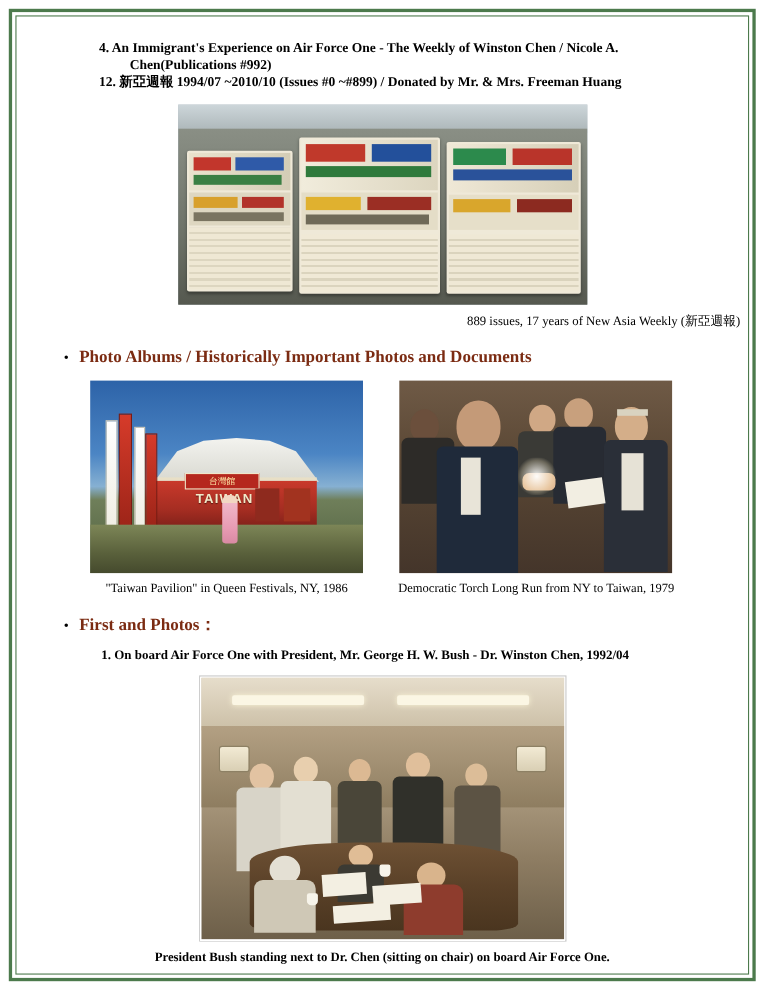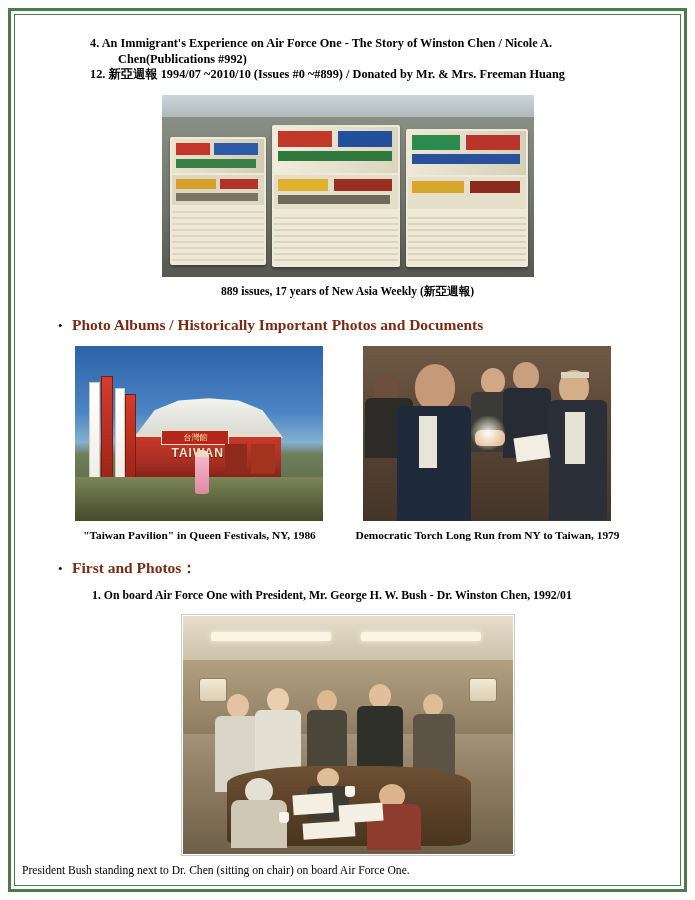--- a/index.html
+++ b/index.html
@@ -69,23 +69,23 @@
   .item-12 {
     margin-left: 68px;
     margin-top: 0;
   }
 
   .photo-wrap {
     text-align: center;
   }
 
   .caption {
-    text-align: center;
+    text-align: right;
     font-size: 11.6px;
-    font-weight: bold;
+    font-weight: normal;
     color: #000000;
     margin-top: 7px;
   }
 
   .bullet-head {
     display: flex;
     align-items: baseline;
     margin-left: 36px;
     margin-top: 17px;
   }
@@ -279,38 +279,38 @@
     border-radius: 2px 2px 4px 4px;
   }
   .window {
     position: absolute;
     background: linear-gradient(to bottom, #f2ead4, #d9cfb4);
     border: 1px solid #8d8064;
     border-radius: 3px;
   }
 
   .final-caption {
-    text-align: left;
+    text-align: center;
     font-size: 11.6px;
-    font-weight: normal;
+    font-weight: bold;
     margin-top: 9px;
   }
 </style>
 </head>
 <body>
 
 <div class="page">
   <div class="frame-outer"></div>
   <div class="frame-inner"></div>
 
   <div class="content">
 
     <p class="list-line item-11">
       <span>4.</span>
-      <span>An Immigrant's Experience on Air Force One  -  The Story of Winston Chen / Nicole A.</span>
+      <span>An Immigrant's Experience on Air Force One  -  The Weekly of Winston Chen / Nicole A.</span>
       <span class="cont">Chen(Publications #992)</span>
     </p>
 
     <p class="list-line item-12">
       <span>12.</span>
       <span>新亞週報 1994/07 ~2010/10 (Issues #0 ~#899) / Donated by Mr. &amp; Mrs. Freeman Huang</span>
     </p>
 
     <div class="photo-wrap">
       <div class="photo np">
@@ -410,21 +410,21 @@
       </div>
     </div>
 
     <div class="bullet-head">
       <span class="bullet-dot">•</span>
       <span class="bullet-text">First and Photos：</span>
     </div>
 
     <p class="sub-item">
       <span>1.</span>
-      <span>On board  Air Force One with  President, Mr. George H. W. Bush - Dr. Winston Chen, 1992/01</span>
+      <span>On board  Air Force One with  President, Mr. George H. W. Bush - Dr. Winston Chen, 1992/04</span>
     </p>
 
     <div class="photo-wrap">
       <div class="photo afo">
         <div class="afo-ceiling"></div>
         <div class="afo-light" style="left:28px;top:16px;width:120px;"></div>
         <div class="afo-light" style="left:178px;top:16px;width:120px;"></div>
         <div class="afo-wall"></div>
         <div class="window" style="left:16px;top:62px;width:26px;height:22px;"></div>
         <div class="window" style="left:286px;top:62px;width:26px;height:22px;"></div>

